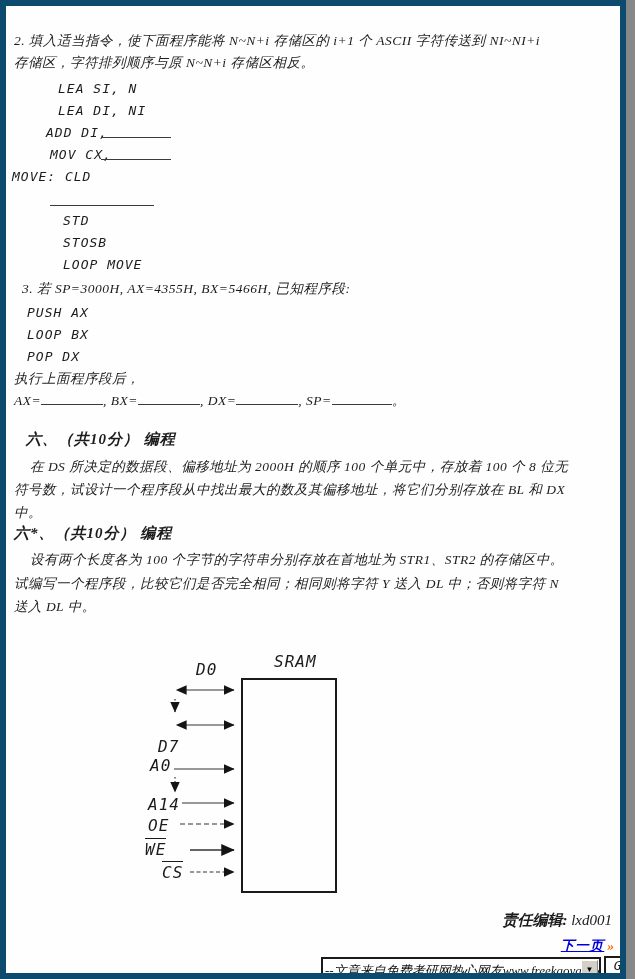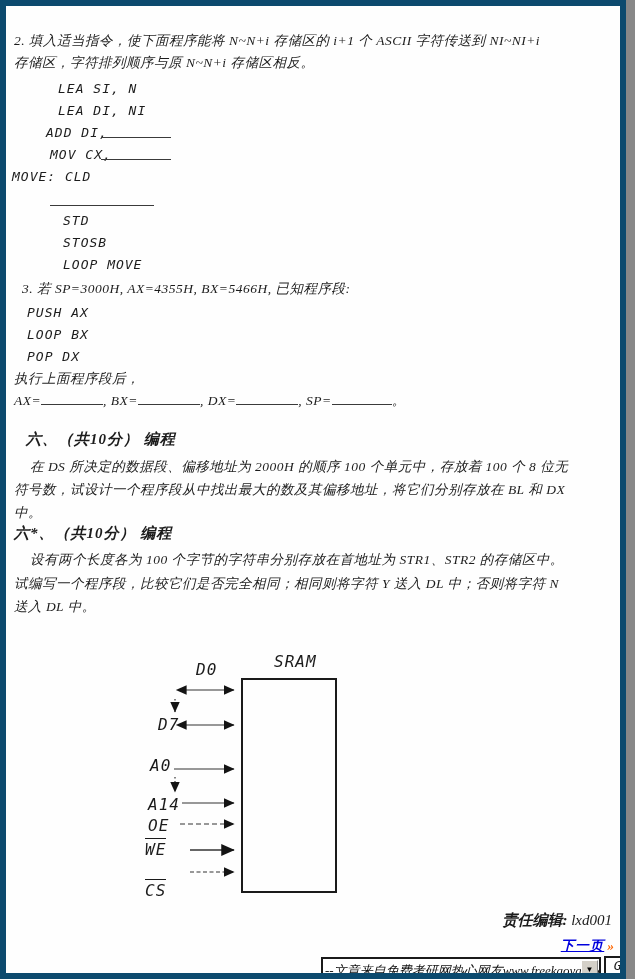--- a/index.html
+++ b/index.html
@@ -159,26 +159,26 @@
   <div class="ln heading" style="left:8px; top:520px;">六*、（共10分） 编程</div>
   <div class="ln" style="left:24px; top:546px;">设有两个长度各为 100 个字节的字符串分别存放在首地址为 STR1、STR2 的存储区中。</div>
   <div class="ln" style="left:8px;  top:570px;">试编写一个程序段，比较它们是否完全相同；相同则将字符 Y 送入 DL 中；否则将字符 N</div>
   <div class="ln" style="left:8px;  top:593px;">送入 DL 中。</div>
 
 
   <div class="sig" style="left:268px; top:646px;">SRAM</div>
   <div class="chip-box"></div>
 
   <div class="sig" style="left:154px; top:654px;padding-left:36px;">D0</div>
-  <div class="sig" style="left:152px; top:709px;">D7</div>
+  <div class="sig" style="left:152px; top:731px;">D7</div>
   <div class="sig" style="left:144px; top:750px;">A0</div>
   <div class="sig" style="left:142px; top:789px;">A14</div>
   <div class="sig" style="left:142px; top:810px;">OE</div>
   <div class="sig overline" style="left:139px; top:832px;">WE</div>
-  <div class="sig overline" style="left:139px; top:855px;margin-top:18px;">CS</div>
+  <div class="sig overline" style="left:156px; top:855px;">CS</div>
 
   <svg class="diagram-svg" width="635" height="250">
     <defs>
       <marker id="mEnd" markerWidth="10" markerHeight="9" refX="8.5" refY="4" orient="auto">
         <path d="M0,0 L9,4 L0,8 z" fill="#141414"></path>
       </marker>
       <marker id="mStart" markerWidth="10" markerHeight="9" refX="0.5" refY="4" orient="auto-start-reverse">
         <path d="M0,0 L9,4 L0,8 z" fill="#141414"></path>
       </marker>
     </defs>

